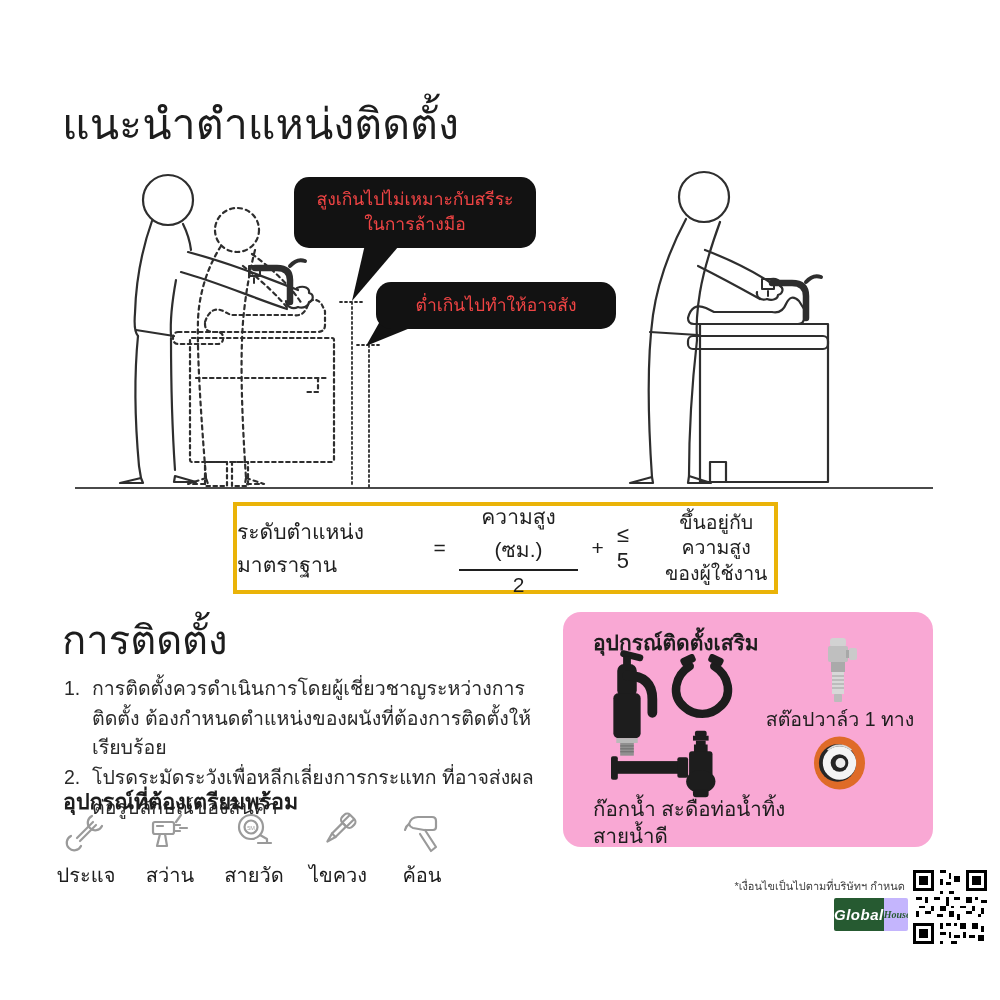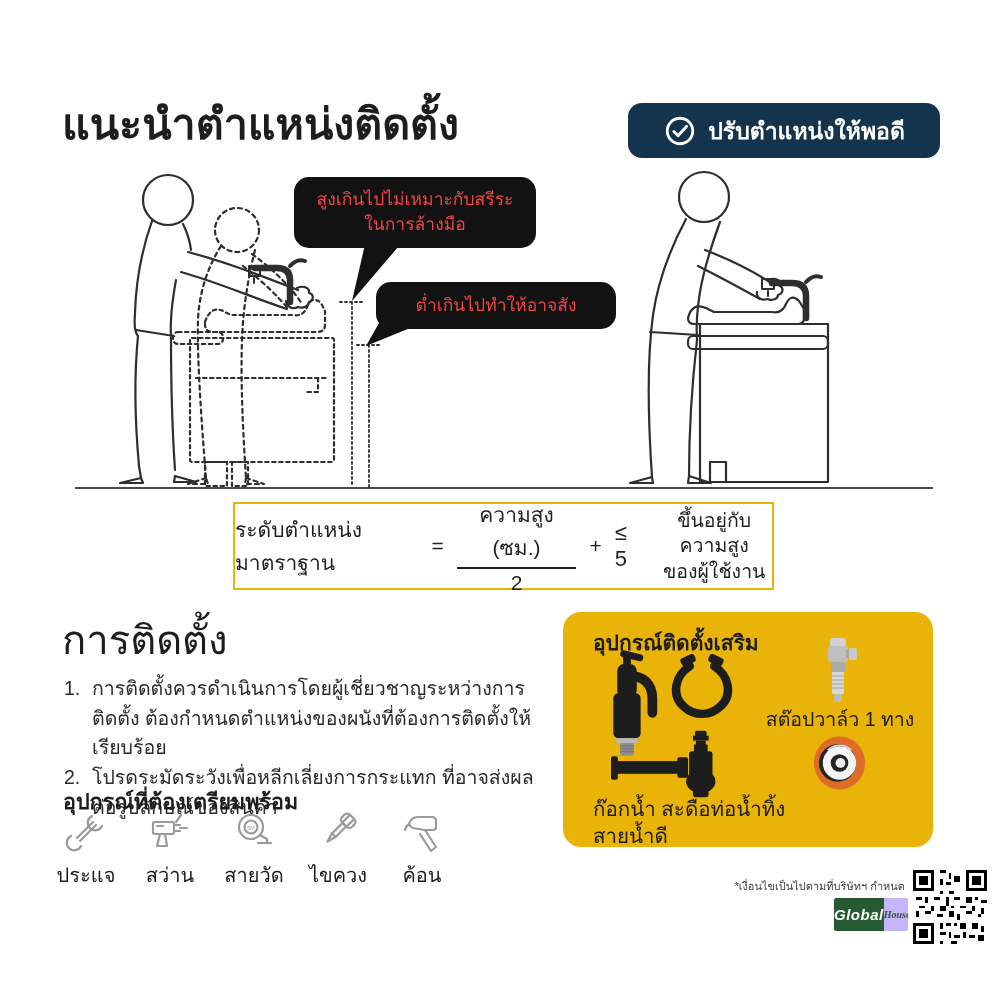--- a/index.html
+++ b/index.html
@@ -1,44 +1,44 @@
 <!DOCTYPE html>
 <html><head>
 <meta charset="utf-8">
 <style>
   html,body{margin:0;padding:0;background:#fff;}
   #canvas{position:relative;width:1000px;height:1000px;background:#ffffff;overflow:hidden;
           font-family:"Liberation Sans","DejaVu Sans",sans-serif;color:#1d1d1d;}
-  .page-title{position:absolute;left:62px;top:90px;font-size:43px;font-weight:700;letter-spacing:0;}
+  .page-title{position:absolute;left:62px;top:90px;font-size:43px;font-weight:400;letter-spacing:0;}
   .badge{position:absolute;left:628px;top:103px;width:312px;height:55px;background:#14344E;border-radius:14px;
          display:flex;align-items:center;justify-content:center;gap:11px;color:#fff;}
   .badge-label{font-size:23px;font-weight:700;}
   .callout{position:absolute;background:#121212;color:#ef4444;border-radius:15px;text-align:center;
            font-size:17.5px;line-height:1.45;z-index:3;}
   .callout-1{left:294px;top:177px;width:226px;padding:10px 8px;}
   .callout-2{left:376px;top:282px;width:224px;padding:11px 8px;}
   svg.scene{position:absolute;left:0;top:0;z-index:1;}
-  .formula-box{position:absolute;left:233px;top:502px;width:537px;height:84px;border:2px solid #eab308;
+  .formula-box{position:absolute;left:233px;top:502px;width:537px;height:84px;border:4px solid #eab308;
                background:#fff;display:flex;align-items:center;justify-content:center;gap:13px;color:#1f1f1f;}
   .f-label,.f-eq,.f-plus{font-size:21px;}
   .fraction{text-align:center;font-size:21px;}
   .fraction .num{padding:0 10px 3px;border-bottom:2px solid #1f1f1f;}
   .fraction .den{padding-top:2px;}
   .f-limit{font-size:22px;}
   .f-note{font-size:19.5px;line-height:1.3;text-align:center;margin-left:4px;}
   .install-title{position:absolute;left:62px;top:608px;font-size:40px;font-weight:400;}
   .steps{position:absolute;left:64px;top:674px;width:478px;font-size:19.5px;line-height:1.52;color:#2a2a2a;}
   .step{display:flex;gap:6px;}
   .step-num{flex:0 0 22px;}
   .tools-heading{position:absolute;left:63px;top:784px;font-size:21.5px;font-weight:700;}
   .tools-row{position:absolute;left:44px;top:806px;display:flex;}
   .tool{width:84px;display:flex;flex-direction:column;align-items:center;}
   .tool-icon{height:50px;display:flex;align-items:center;justify-content:center;}
   .tool-label{font-size:20px;margin-top:3px;}
-  .panel{position:absolute;left:563px;top:612px;width:370px;height:235px;background:#eab308;border-radius:18px;}
+  .panel{position:absolute;left:563px;top:612px;width:370px;height:235px;background:#f9a8d4;border-radius:18px;}
   .panel-heading{position:absolute;left:30px;top:14px;font-size:21px;font-weight:700;}
   .p-faucet{position:absolute;left:25px;top:38px;}
   .p-hose{position:absolute;left:106px;top:42px;}
   .p-valve{position:absolute;left:257px;top:26px;}
   .p-valve-label{position:absolute;left:197px;top:92px;width:160px;text-align:center;font-size:19.5px;}
   .p-trap{position:absolute;left:48px;top:118px;}
   .p-tape{position:absolute;left:249px;top:122px;}
   .p-tape-label{position:absolute;left:202px;top:186px;width:150px;text-align:center;font-size:20px;}
   .p-caption{position:absolute;left:30px;top:184px;font-size:20.5px;line-height:1.3;}
   .disclaimer{position:absolute;right:95px;top:877px;font-size:11px;color:#3f3f3f;}
@@ -50,27 +50,20 @@
                color:#265A31;font-size:10px;font-weight:700;font-style:italic;font-family:"Liberation Serif",serif;}
   .qr{position:absolute;right:13px;top:870px;}
 </style>
 </head>
 <body>
 
 <div id="canvas">
 
   <div class="page-title">แนะนำตำแหน่งติดตั้ง</div>
 
-  <div class="badge">
-    <svg width="34" height="34" viewBox="0 0 36 36">
-      <circle cx="18" cy="18" r="13.5" stroke="#fff" stroke-width="3" fill="none"></circle>
-      <path d="M11.5 18.5l4.5 4.5 9-10" stroke="#fff" stroke-width="3" fill="none" stroke-linecap="round" stroke-linejoin="round"></path>
-    </svg>
-    <span class="badge-label">ปรับตำแหน่งให้พอดี</span>
-  </div>
 
   <svg class="scene" width="1000" height="1000" viewBox="0 0 1000 1000">
 
     <line x1="75" y1="488" x2="933" y2="488" stroke="#4a4a4a" stroke-width="2"></line>
 
     <g stroke="#2e2e2e" stroke-width="2.2" fill="none" stroke-linecap="round" stroke-linejoin="round">
 
       <g>
         <circle cx="168" cy="200" r="25"></circle>
         <path d="M152 221c-10 28-16 60-17 92-1 12 0 20 3 23"></path>

